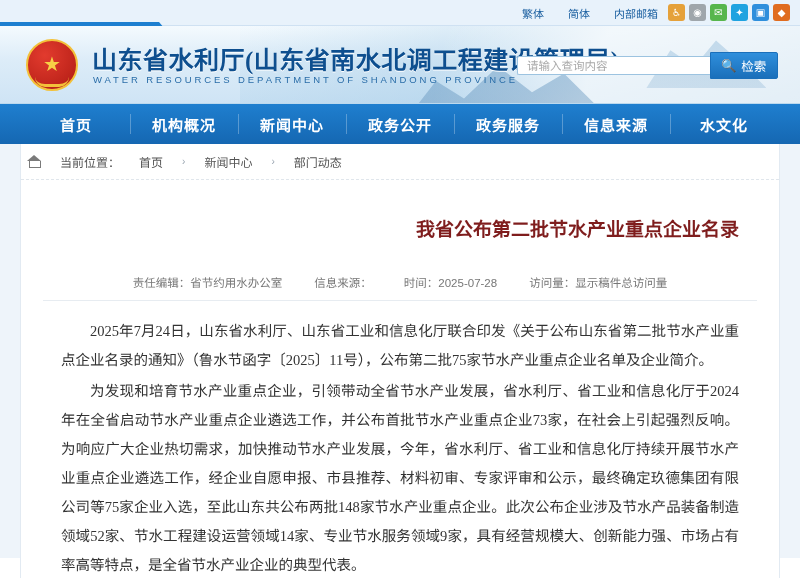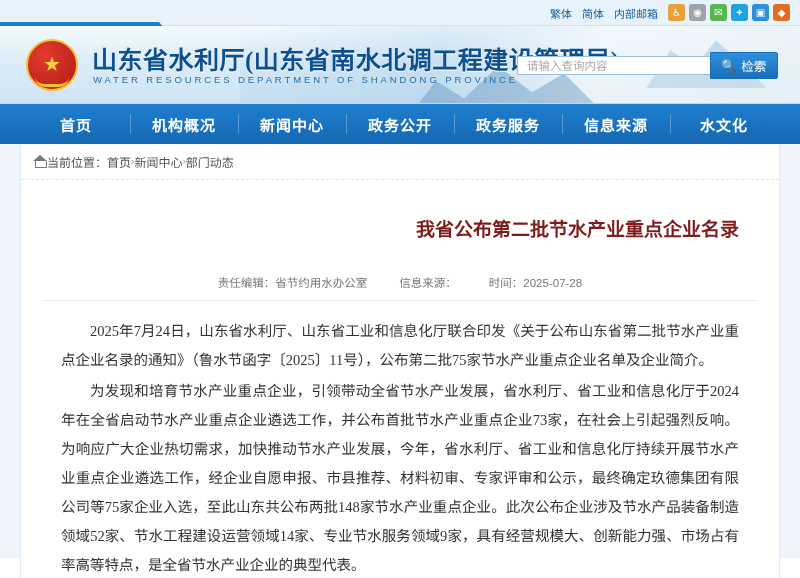--- a/index.html
+++ b/index.html
@@ -39,21 +39,21 @@
     position: absolute;
     right: -11px; top: 0;
     border-left: 11px solid #1d7fd0;
     border-top: 13px solid transparent;
     border-bottom: 13px solid transparent;
   }
   .topbar-spacer { flex: 1; }
   .topbar-link {
     color: #1a5fa0;
     text-decoration: none;
-    margin-left: 10px;
+    margin-left: 24px;
     font-size: 11px;
     white-space: nowrap;
   }
   .topbar-icons { display: flex; align-items: center; margin-left: 10px; gap: 4px; }
   .tb-icon {
     width: 17px; height: 17px;
     border-radius: 3px;
     display: inline-flex;
     align-items: center; justify-content: center;
     font-size: 10px;
@@ -212,22 +212,22 @@
     margin: 0 auto;
     background: #ffffff;
     min-height: 414px;
     border-left: 1px solid #e2eaf2;
     border-right: 1px solid #e2eaf2;
   }
   .crumb {
     height: 36px;
     display: flex;
     align-items: center;
-    gap: 0;
-    padding: 0 12px;
+    gap: 19px;
+    padding: 0 6px;
     font-size: 12px;
     color: #555;
     border-bottom: 1px dashed #e0e6ec;
   }
   .home-icon {
     width: 14px; height: 13px;
     display: inline-block;
     position: relative;
   }
   .home-icon:before {
@@ -350,20 +350,23 @@
     <div class="meta">
       <span>
         <b>责任编辑：</b><span>省节约用水办公室</span>
       </span>
       <span>
         <b>信息来源：</b><span></span>
       </span>
       <span>
         <b>时间：</b><span>2025-07-28</span>
       </span>
+      <span>
+        <b>访问量：</b><span>显示稿件总访问量</span>
+      </span>
     </div>
 
     <div class="body-text">
       <p>2025年7月24日，山东省水利厅、山东省工业和信息化厅联合印发《关于公布山东省第二批节水产业重点企业名录的通知》（鲁水节函字〔2025〕11号），公布第二批75家节水产业重点企业名单及企业简介。</p>
       <p>为发现和培育节水产业重点企业，引领带动全省节水产业发展，省水利厅、省工业和信息化厅于2024年在全省启动节水产业重点企业遴选工作，并公布首批节水产业重点企业73家，在社会上引起强烈反响。为响应广大企业热切需求，加快推动节水产业发展，今年，省水利厅、省工业和信息化厅持续开展节水产业重点企业遴选工作，经企业自愿申报、市县推荐、材料初审、专家评审和公示，最终确定玖德集团有限公司等75家企业入选，至此山东共公布两批148家节水产业重点企业。此次公布企业涉及节水产品装备制造领域52家、节水工程建设运营领域14家、专业节水服务领域9家，具有经营规模大、创新能力强、市场占有率高等特点，是全省节水产业企业的典型代表。</p>
     </div>
 
   </div>
 </div>
 

